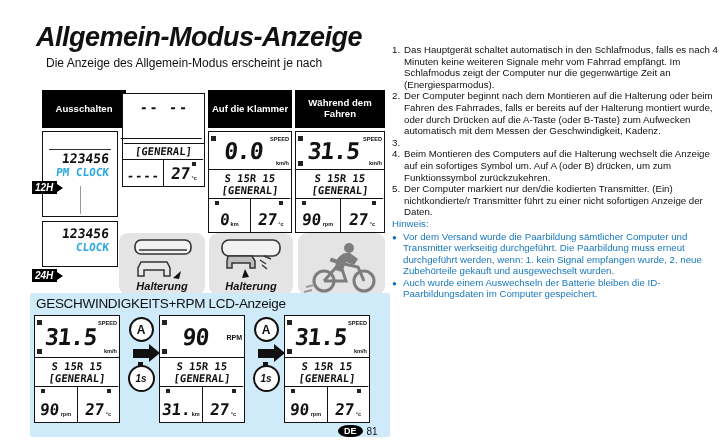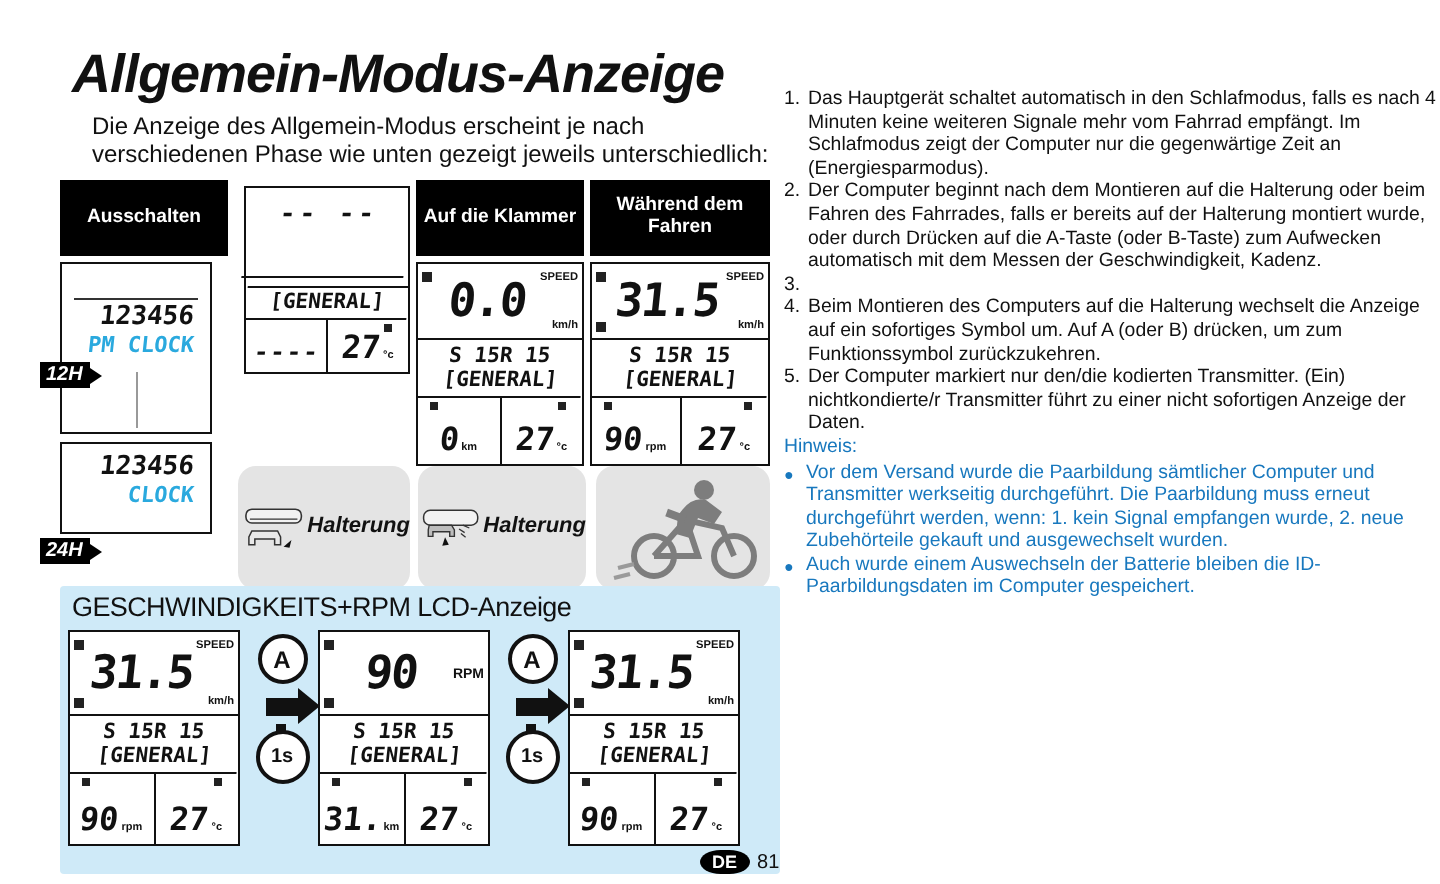--- a/index.html
+++ b/index.html
@@ -8,21 +8,21 @@
   .abs{position:absolute}
 
   
   #title{left:36px;top:22px;font-style:italic;font-weight:bold;font-size:27px;letter-spacing:-.5px;white-space:nowrap}
   #intro{left:46px;top:57px;font-size:12px;line-height:13.5px}
 
   
   .phase-h{background:#000;color:#fff;font-weight:bold;font-size:9.6px;line-height:10.8px;
            height:38px;display:flex;align-items:center;justify-content:center;text-align:center;padding:0 1px;box-sizing:border-box}
   .col{position:absolute;top:90px}
-  #col-off{left:30px;width:84px}
+  #col-off{left:42px;width:84px}
   #col-before{left:122px;width:83px}
   #col-clamp{left:208px;width:84px}
   #col-riding{left:295px;width:90px}
 
   
   .lcd{background:#fff;border:1.6px solid #111;box-sizing:border-box;
        font-family:"DejaVu Sans Mono",monospace;font-weight:bold;position:relative}
   .seg{transform:skewX(-6deg)}
   .cyan{color:#2aa9de}
 
@@ -56,60 +56,59 @@
   .bcell .tick{position:absolute;top:2px;left:6px;width:4px;height:4px;background:#222}
   .bcell .tick.r{left:auto;right:8px}
   .bval{font-size:16px}
   .bunit{font-family:"Liberation Sans",sans-serif;font-size:5.5px;font-weight:bold;padding-bottom:2px}
 
   
   .pre-top{height:38px;border-bottom:1px solid #111;display:flex;align-items:flex-start;justify-content:center;
            font-size:13px;letter-spacing:2px;padding-top:6px}
 
   
-  .grey{position:absolute;background:#e4e4e4;border-radius:9px;display:flex;
+  .grey{position:absolute;background:#e4e4e4;border-radius:9px;display:flex;flex-direction:column;
         align-items:center;justify-content:flex-end;overflow:visible}
   .grey .cap{font-style:italic;font-weight:bold;font-size:11px;padding-bottom:3px}
   .grey svg{display:block}
 
   
   #panel{left:30px;top:293px;width:360px;height:144px;background:#cfeaf8;border-radius:2px}
   #panel-h{position:absolute;left:6px;top:3px;font-weight:normal;font-size:13.5px;letter-spacing:-.3px}
   .plcd{position:absolute;top:22px;width:86px;height:108px}
   .conn{position:absolute;top:24px;width:38px;display:flex;flex-direction:column;align-items:center;gap:5px}
   .cbtn{width:21px;height:21px;border:2.4px solid #111;border-radius:50%;background:#fff;
         display:flex;align-items:center;justify-content:center;font-weight:bold;font-size:12px}
-  .cbtn.hold{width:23px;height:23px;font-size:10px;position:relative}
+  .cbtn.hold{width:23px;height:23px;font-size:10px;font-style:italic;position:relative}
   .cbtn.hold:before{content:"";position:absolute;top:-5px;left:8px;width:5px;height:4px;background:#111}
   .harrow{width:17px;height:9px;background:#111;position:relative;margin:2px 0}
   .harrow:after{content:"";position:absolute;right:-10px;top:-5px;border-left:11px solid #111;
         border-top:9.5px solid transparent;border-bottom:9.5px solid transparent}
 
   
-  #badge{position:absolute;left:320px;top:132px;display:flex;align-items:center;gap:4px}
+  #badge{position:absolute;left:308px;top:132px;display:flex;align-items:center;gap:4px}
   #badge .oval{background:#000;color:#fff;font-weight:bold;font-size:9px;border-radius:50%/60%;padding:1px 6px}
   #badge .num{font-size:10px}
 
   
   #steps{left:392px;top:44px;width:327px;font-size:9.7px;line-height:11.6px}
   .step{display:flex;margin:0}
   .step .n{width:12px;flex:none}
   .step .t{flex:1}
   .blue{color:#1878be}
   .bullets{margin-top:1px}
   .bullet{display:flex}
   .bullet .b{width:11px;flex:none;font-size:8px;padding-top:1px}
 </style>
 </head>
 <body>
 
 <div class="abs" id="title">Allgemein-Modus-Anzeige</div>
 <div class="abs" id="intro">
   <div>Die Anzeige des Allgemein-Modus erscheint je nach</div>
-  <div>verschiedenen Phase wie unten gezeigt jeweils unterschiedlich:</div>
 </div>
 
 <div class="col" id="col-off">
   <div class="phase-h">Ausschalten</div>
 
   <div class="lcd clk clk1">
     <div class="tline"></div>
     <div class="digits seg">123456</div>
     <div class="mode seg cyan">PM CLOCK</div>
     <div class="vline"></div>

